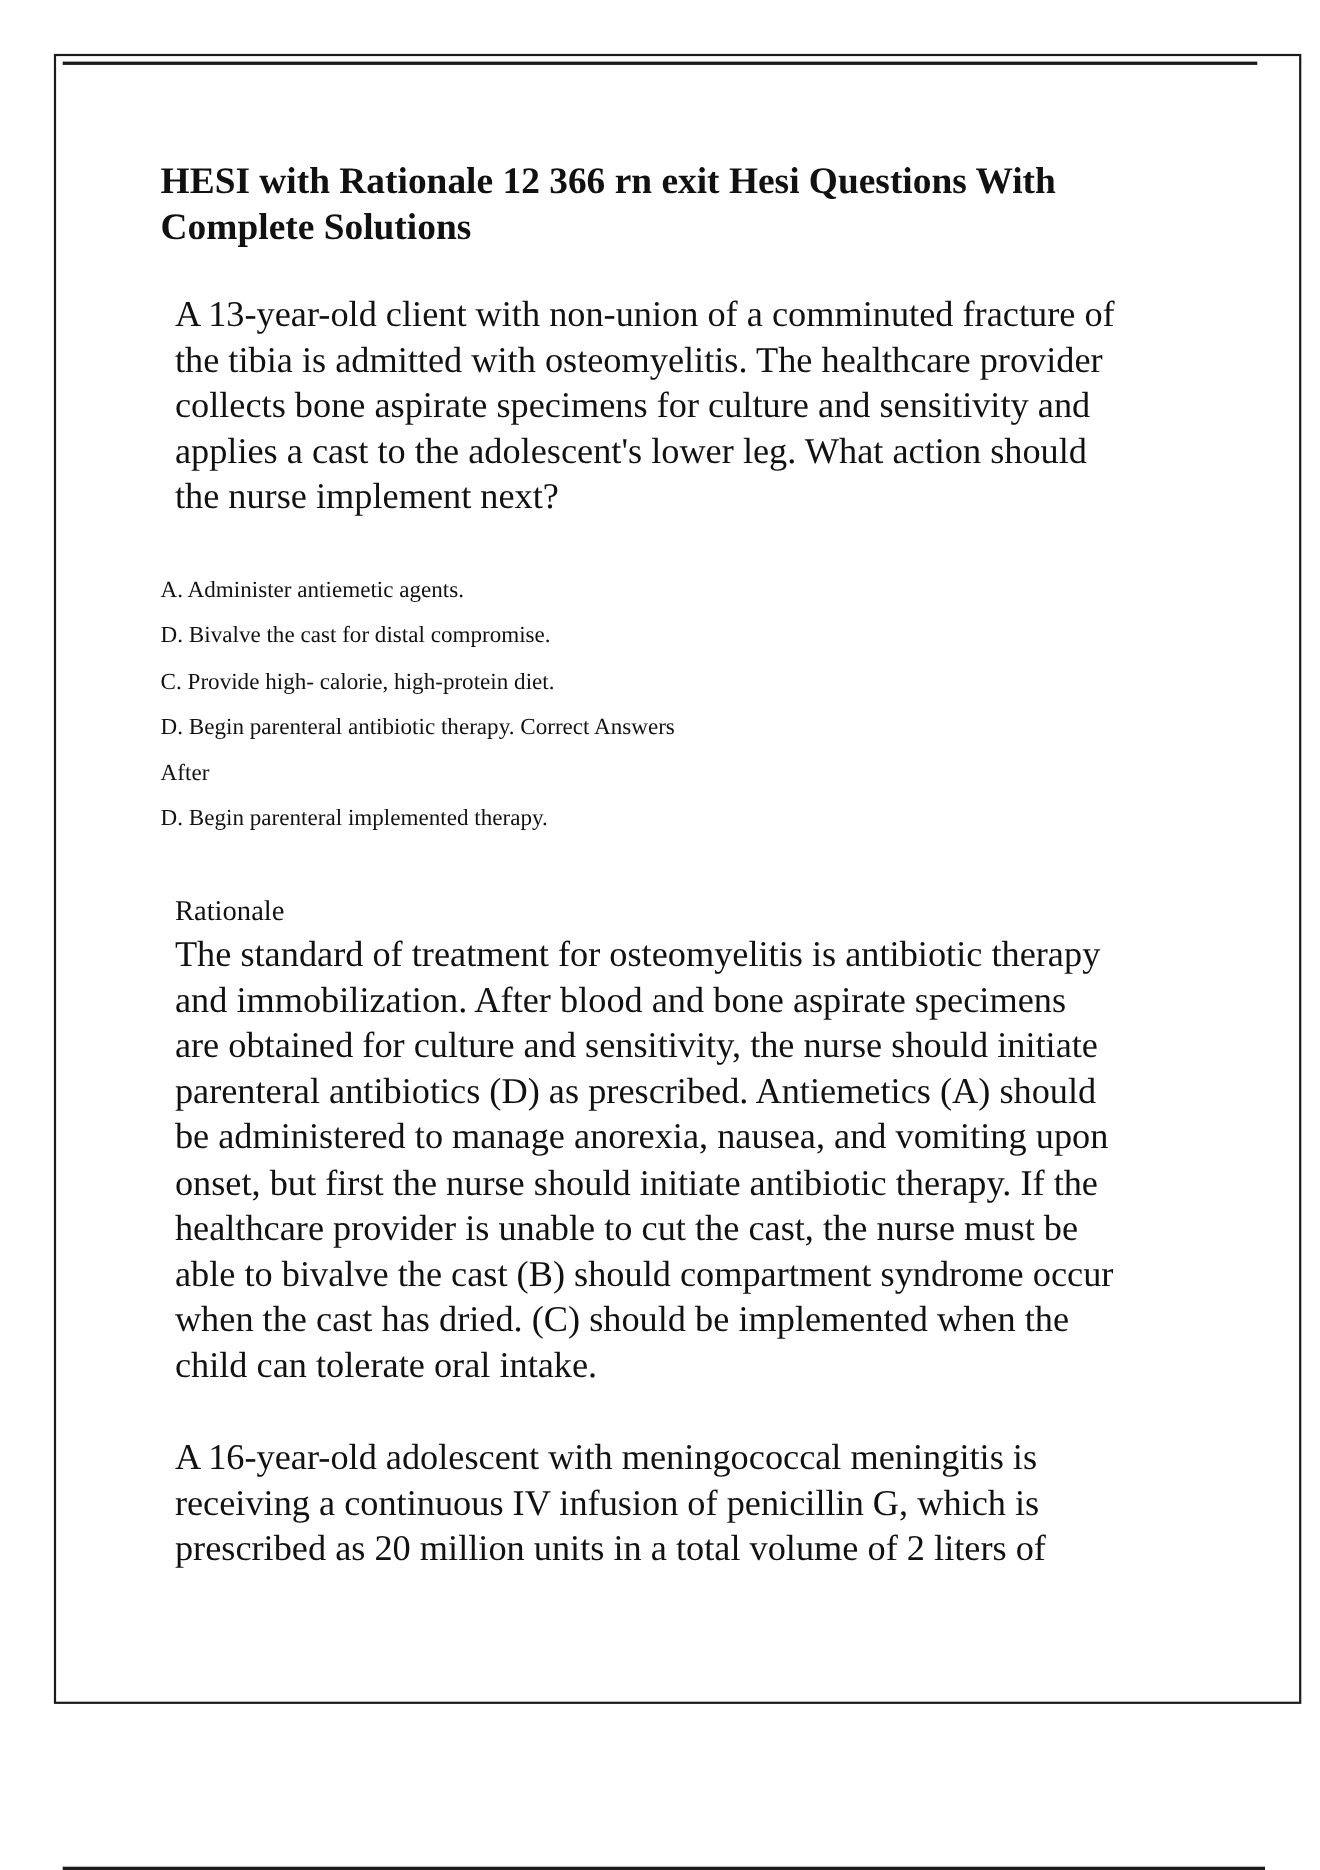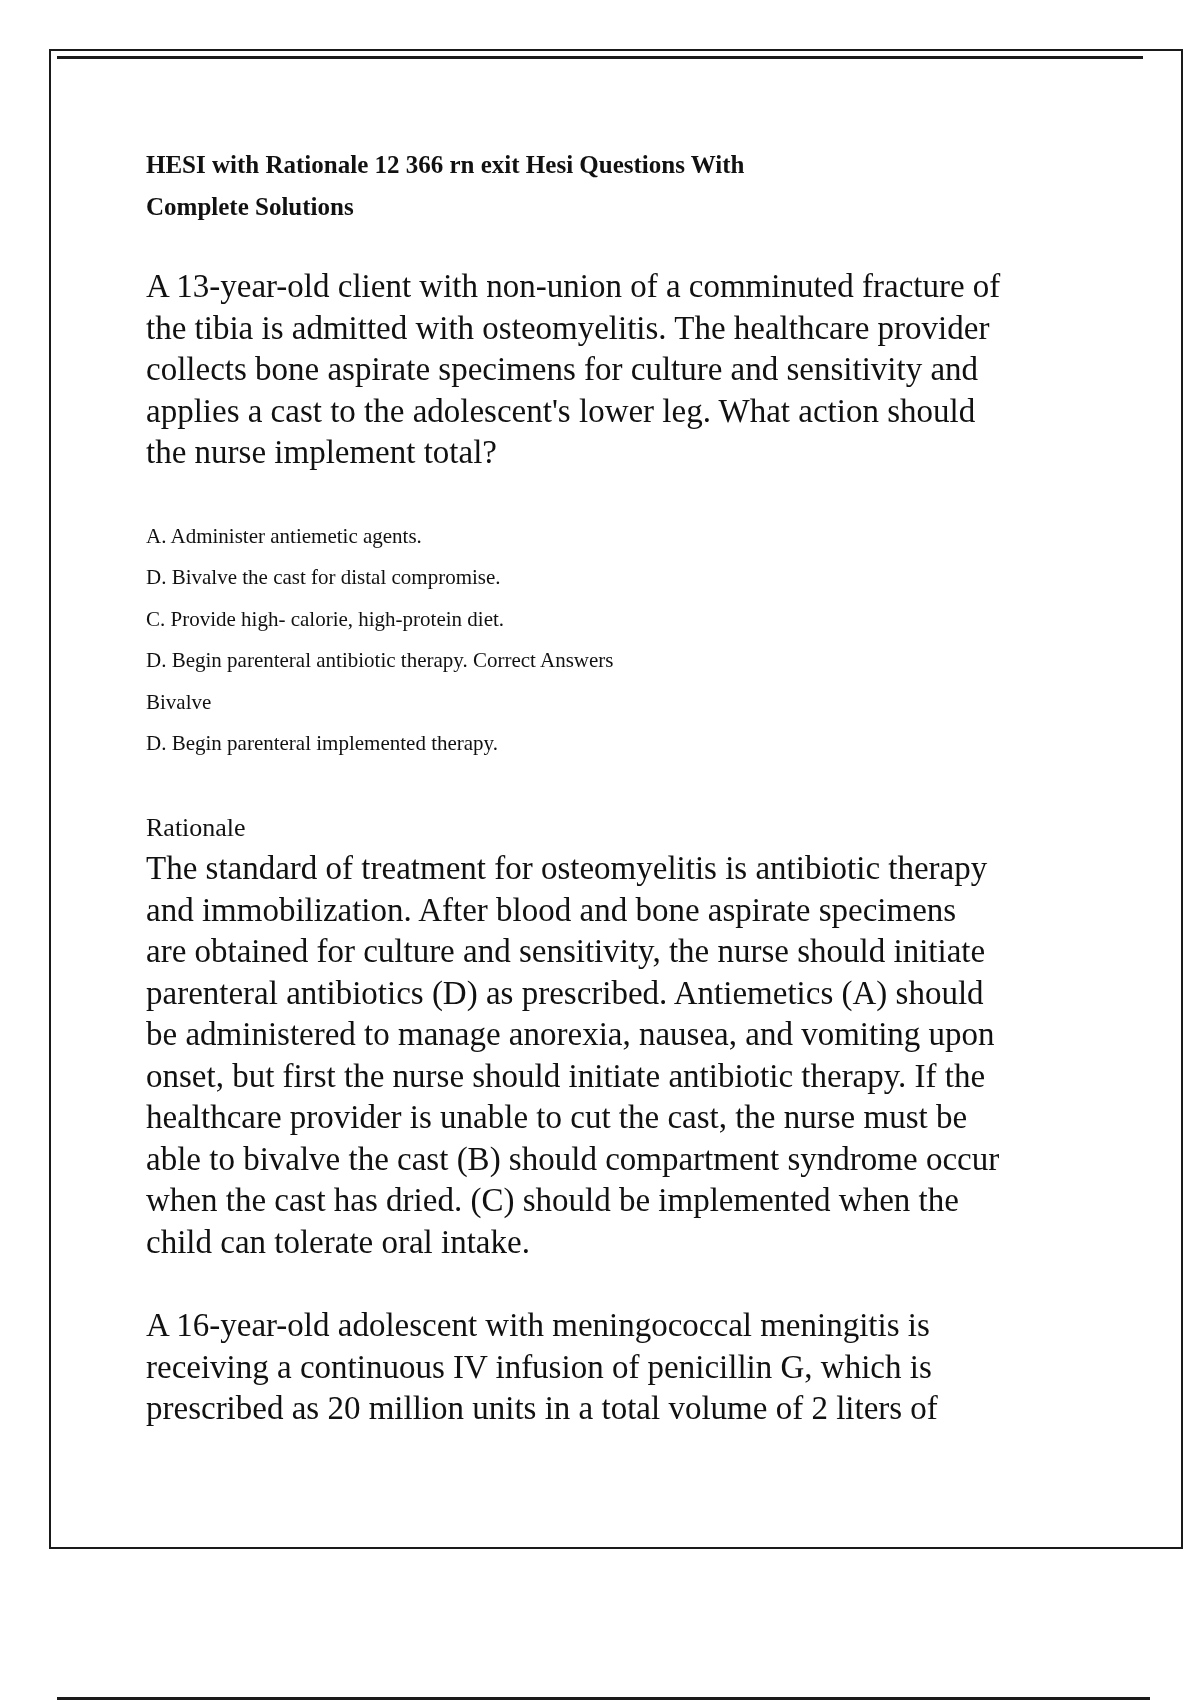--- a/index.html
+++ b/index.html
@@ -41,28 +41,28 @@
     border-top: 3px solid #1a1a1a;
   }
   .content {
     position: absolute;
     left: 146px;
     top: 144px;
     width: 960px;
   }
   .title {
     font-weight: bold;
-    font-size: 25px;
+    font-size: 34px;
     line-height: 42px;
     margin: 0 0 38px 0;
   }
   .para {
     font-size: 33px;
     line-height: 41.5px;
-    margin: 0 0 42px 0;
+    margin: 0 0 42px 13px;
   }
   .line {
     display: block;
     white-space: nowrap;
   }
   .options {
     font-size: 21px;
     line-height: 41.5px;
     margin: 0 0 42px 0;
   }
@@ -82,29 +82,29 @@
   <h1 class="title">
     <span class="line">HESI with Rationale 12 366 rn exit Hesi Questions With</span>
     <span class="line">Complete Solutions</span>
   </h1>
 
   <div class="para">
     <span class="line">A 13-year-old client with non-union of a comminuted fracture of</span>
     <span class="line">the tibia is admitted with osteomyelitis. The healthcare provider</span>
     <span class="line">collects bone aspirate specimens for culture and sensitivity and</span>
     <span class="line">applies a cast to the adolescent's lower leg. What action should</span>
-    <span class="line">the nurse implement total?</span>
+    <span class="line">the nurse implement next?</span>
   </div>
 
   <div class="options">
     <span class="line">A. Administer antiemetic agents.</span>
     <span class="line">D. Bivalve the cast for distal compromise.</span>
     <span class="line">C. Provide high- calorie, high-protein diet.</span>
     <span class="line">D. Begin parenteral antibiotic therapy.  Correct Answers</span>
-    <span class="line">Bivalve</span>
+    <span class="line">After</span>
     <span class="line">D. Begin parenteral implemented therapy.</span>
   </div>
 
   <div class="para">
     <span class="rationale-heading">Rationale</span>
     <span class="line">The standard of treatment for osteomyelitis is antibiotic therapy</span>
     <span class="line">and immobilization. After blood and bone aspirate specimens</span>
     <span class="line">are obtained for culture and sensitivity, the nurse should initiate</span>
     <span class="line">parenteral antibiotics (D) as prescribed. Antiemetics (A) should</span>
     <span class="line">be administered to manage anorexia, nausea, and vomiting upon</span>

